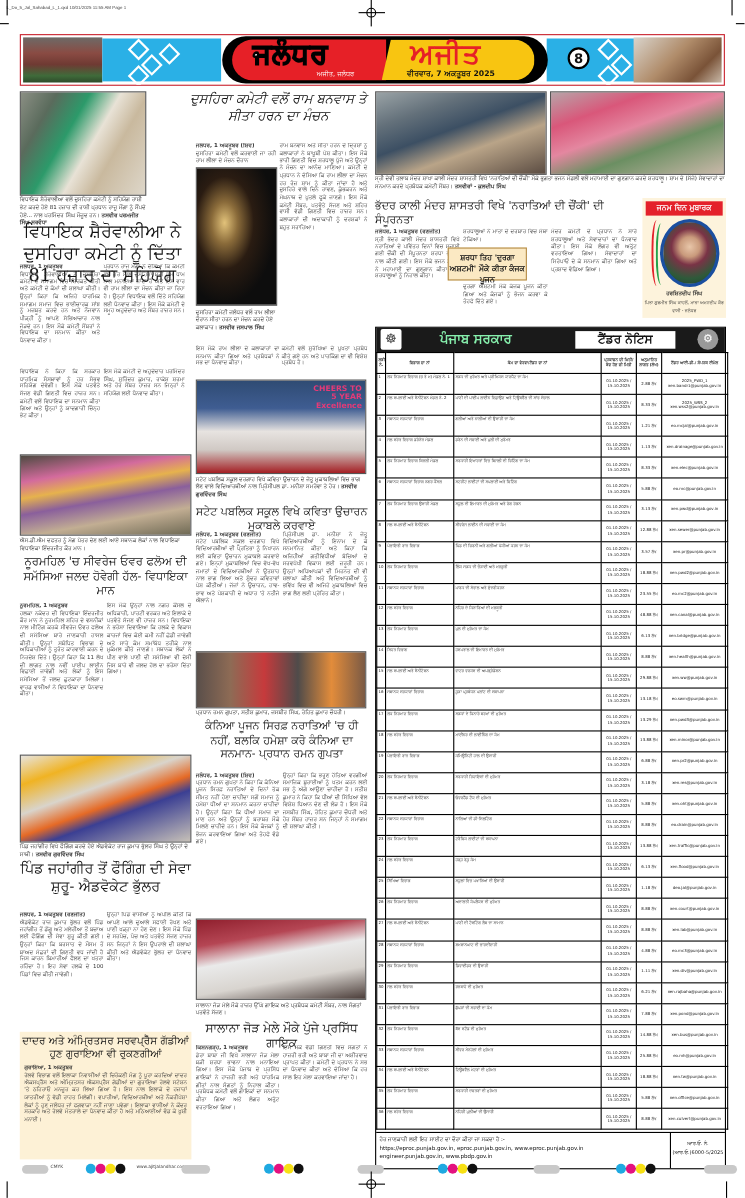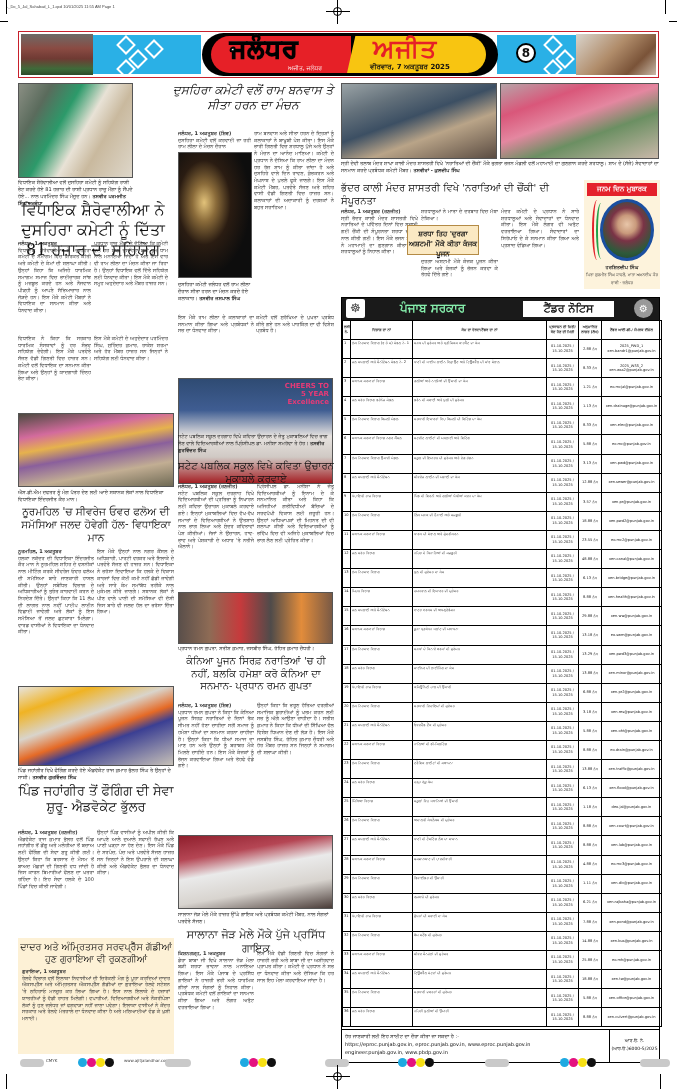--- a/index.html
+++ b/index.html
@@ -163,21 +163,21 @@
 <div class="caption" style="left:586px; top:271px; width:72px; text-align:center; font-size:4px;">ਪਿਤਾ ਗੁਰਮੀਤ ਸਿੰਘ ਕਾਹਲੋਂ, ਮਾਤਾ ਅਮਨਦੀਪ ਕੌਰ</div>
 <div class="caption" style="left:586px; top:279px; width:72px; text-align:center; font-size:4px;">ਵਾਸੀ - ਜਲੰਧਰ</div>
 
 <div class="col-text" style="left:18px; top:335px; width:73px; height:66px;">
     <span>ਵਿਧਾਇਕ ਨੇ ਕਿਹਾ ਕਿ ਸਰਕਾਰ ਧਾਰਮਿਕ ਸੰਸਥਾਵਾਂ ਨੂੰ ਹਰ ਸੰਭਵ ਸਹਿਯੋਗ ਦੇਵੇਗੀ। ਇਸ ਮੌਕੇ ਪਤਵੰਤੇ ਸੱਜਣ ਵੱਡੀ ਗਿਣਤੀ ਵਿਚ ਹਾਜ਼ਰ ਸਨ। ਕਮੇਟੀ ਵਲੋਂ ਵਿਧਾਇਕ ਦਾ ਸਨਮਾਨ ਕੀਤਾ ਗਿਆ ਅਤੇ ਉਨ੍ਹਾਂ ਨੂੰ ਯਾਦਗਾਰੀ ਚਿੰਨ੍ਹ ਭੇਟ ਕੀਤਾ।</span>
   </div>
 <div class="col-text" style="left:94px; top:335px; width:74px; height:66px;">
     <span>ਇਸ ਮੌਕੇ ਕਮੇਟੀ ਦੇ ਅਹੁਦੇਦਾਰ ਪਰਮਿੰਦਰ ਸਿੰਘ, ਸੁਰਿੰਦਰ ਕੁਮਾਰ, ਰਾਕੇਸ਼ ਸ਼ਰਮਾ ਅਤੇ ਹੋਰ ਮੈਂਬਰ ਹਾਜ਼ਰ ਸਨ ਜਿਨ੍ਹਾਂ ਨੇ ਸਹਿਯੋਗ ਲਈ ਧੰਨਵਾਦ ਕੀਤਾ।</span>
   </div>
 
-<div class="photo ph5" style="left:178px; top:345px; width:155px; height:106px;margin-top:33px;">
+<div class="photo ph5" style="left:178px; top:345px; width:155px; height:86px;">
   <div class="abs" style="right:3px; top:3px; width:46px; font-size:7px; font-weight:bold; color:#e63a77; line-height:8px; text-align:right;">CHEERS TO 5 YEAR Excellence</div>
 </div>
 <div class="caption" style="left:178px; top:433px; width:156px;"><span>ਸਟੇਟ ਪਬਲਿਕ ਸਕੂਲ ਦਰਗਾਹ ਵਿਖੇ ਕਵਿਤਾ ਉਚਾਰਨ ਦੇ ਜੇਤੂ ਮੁਕਾਬਲਿਆਂ ਵਿਚ ਭਾਗ ਲੈਣ ਵਾਲੇ ਵਿਦਿਆਰਥੀਆਂ ਨਾਲ ਪ੍ਰਿੰਸੀਪਲ ਡਾ. ਮਨੀਸ਼ਾ ਸਮਰੋਵਾ ਤੇ ਹੋਰ।</span> <span class="byline">ਤਸਵੀਰ ਗੁਰਵਿੰਦਰ ਸਿੰਘ</span></div>
 <div class="headline" style="left:176px; top:460px; width:160px; font-size:10px;">ਸਟੇਟ ਪਬਲਿਕ ਸਕੂਲ ਵਿਖੇ ਕਵਿਤਾ ਉਚਾਰਨ ਮੁਕਾਬਲੇ ਕਰਵਾਏ</div>
 <div class="col-text" style="left:178px; top:483px; width:76px; height:95px;">
     <span class="byline">ਜਲੰਧਰ, 1 ਅਕਤੂਬਰ (ਰਣਜੀਤ)</span>
     <span>ਸਟੇਟ ਪਬਲਿਕ ਸਕੂਲ ਦਰਗਾਹ ਵਿਖੇ ਵਿਦਿਆਰਥੀਆਂ ਦੀ ਪ੍ਰਤਿਭਾ ਨੂੰ ਨਿਖਾਰਨ ਲਈ ਕਵਿਤਾ ਉਚਾਰਨ ਮੁਕਾਬਲੇ ਕਰਵਾਏ ਗਏ। ਇਨ੍ਹਾਂ ਮੁਕਾਬਲਿਆਂ ਵਿਚ ਵੱਖ-ਵੱਖ ਜਮਾਤਾਂ ਦੇ ਵਿਦਿਆਰਥੀਆਂ ਨੇ ਉਤਸ਼ਾਹ ਨਾਲ ਭਾਗ ਲਿਆ ਅਤੇ ਸੁੰਦਰ ਕਵਿਤਾਵਾਂ ਪੇਸ਼ ਕੀਤੀਆਂ। ਜੱਜਾਂ ਨੇ ਉਚਾਰਨ, ਹਾਵ-ਭਾਵ ਅਤੇ ਪੇਸ਼ਕਾਰੀ ਦੇ ਅਧਾਰ 'ਤੇ ਨਤੀਜੇ ਐਲਾਨੇ।</span>
   </div>
 <div class="col-text" style="left:257px; top:483px; width:77px; height:95px;">
     <span>ਪ੍ਰਿੰਸੀਪਲ ਡਾ. ਮਨੀਸ਼ਾ ਨੇ ਜੇਤੂ ਵਿਦਿਆਰਥੀਆਂ ਨੂੰ ਇਨਾਮ ਦੇ ਕੇ ਸਨਮਾਨਿਤ ਕੀਤਾ ਅਤੇ ਕਿਹਾ ਕਿ ਅਜਿਹੀਆਂ ਗਤੀਵਿਧੀਆਂ ਬੱਚਿਆਂ ਦੇ ਸਰਵਪੱਖੀ ਵਿਕਾਸ ਲਈ ਜ਼ਰੂਰੀ ਹਨ। ਉਨ੍ਹਾਂ ਅਧਿਆਪਕਾਂ ਦੀ ਮਿਹਨਤ ਦੀ ਵੀ ਸ਼ਲਾਘਾ ਕੀਤੀ ਅਤੇ ਵਿਦਿਆਰਥੀਆਂ ਨੂੰ ਭਵਿੱਖ ਵਿਚ ਵੀ ਅਜਿਹੇ ਮੁਕਾਬਲਿਆਂ ਵਿਚ ਭਾਗ ਲੈਣ ਲਈ ਪ੍ਰੇਰਿਤ ਕੀਤਾ।</span>

